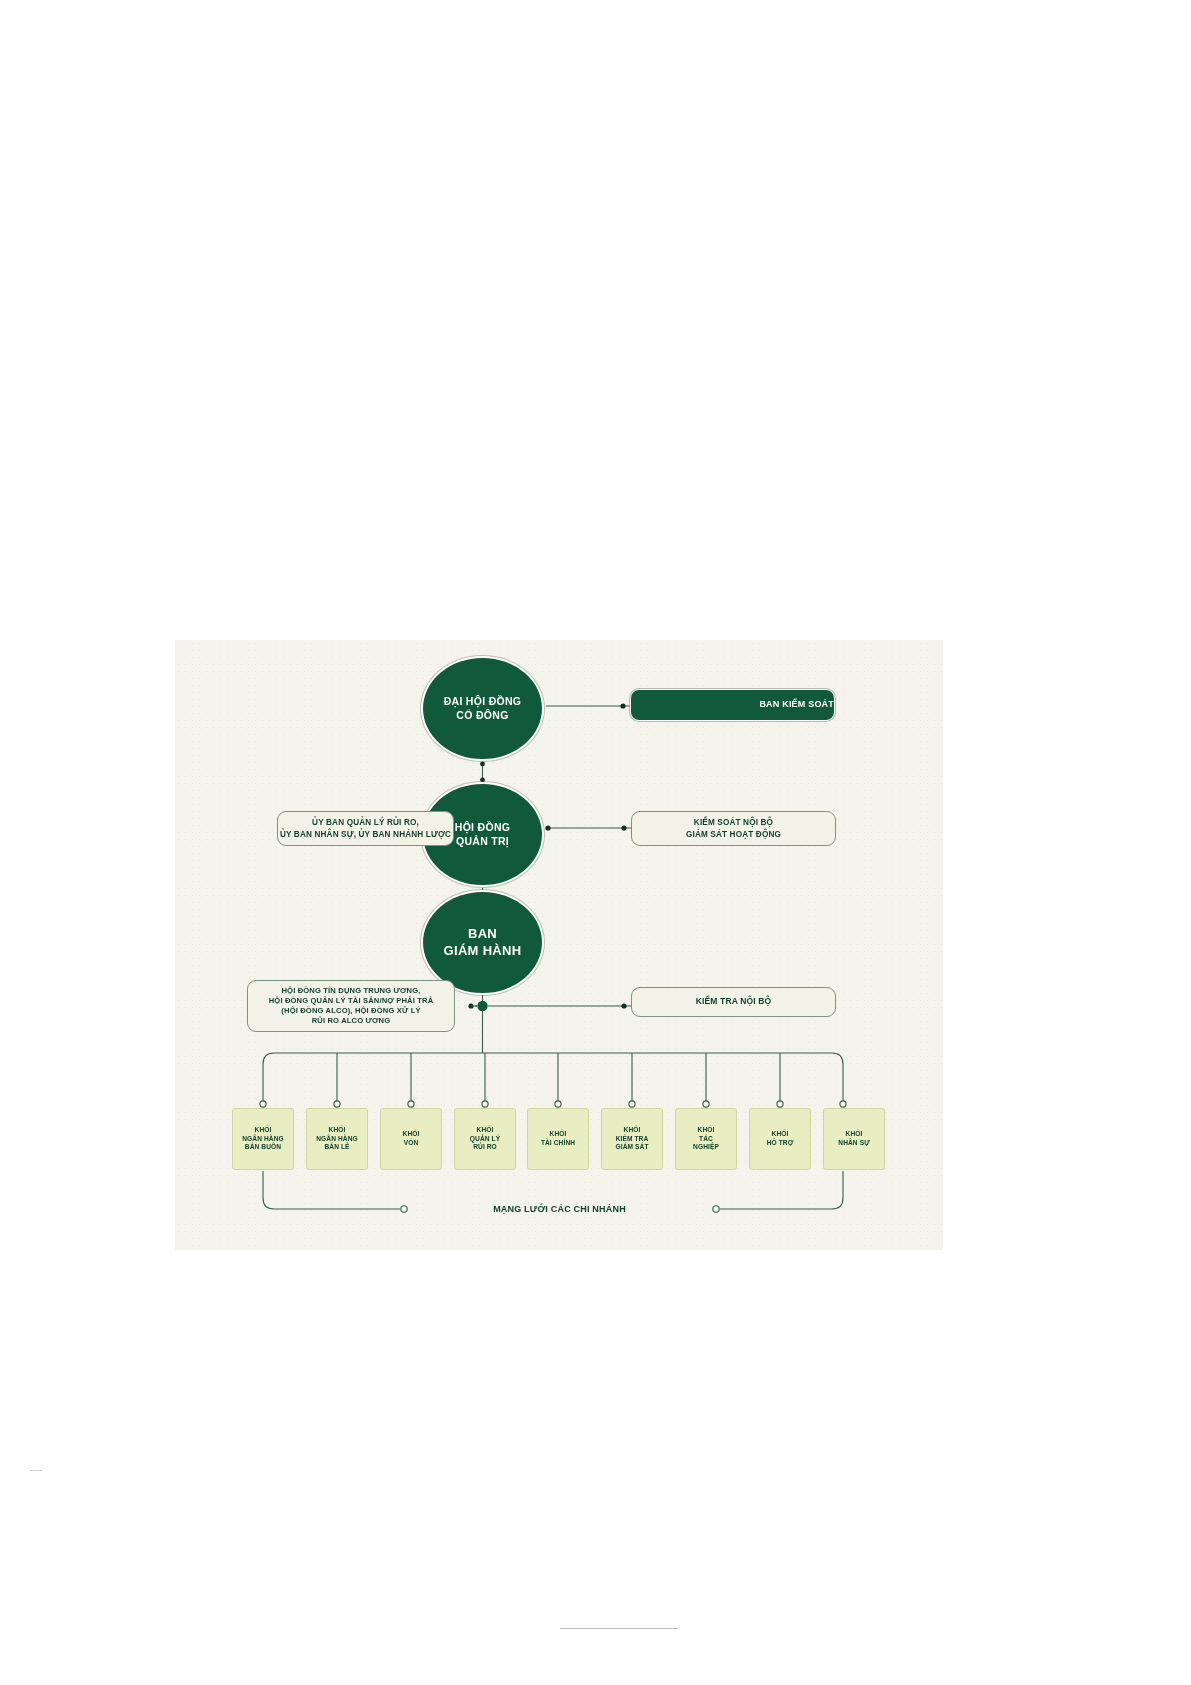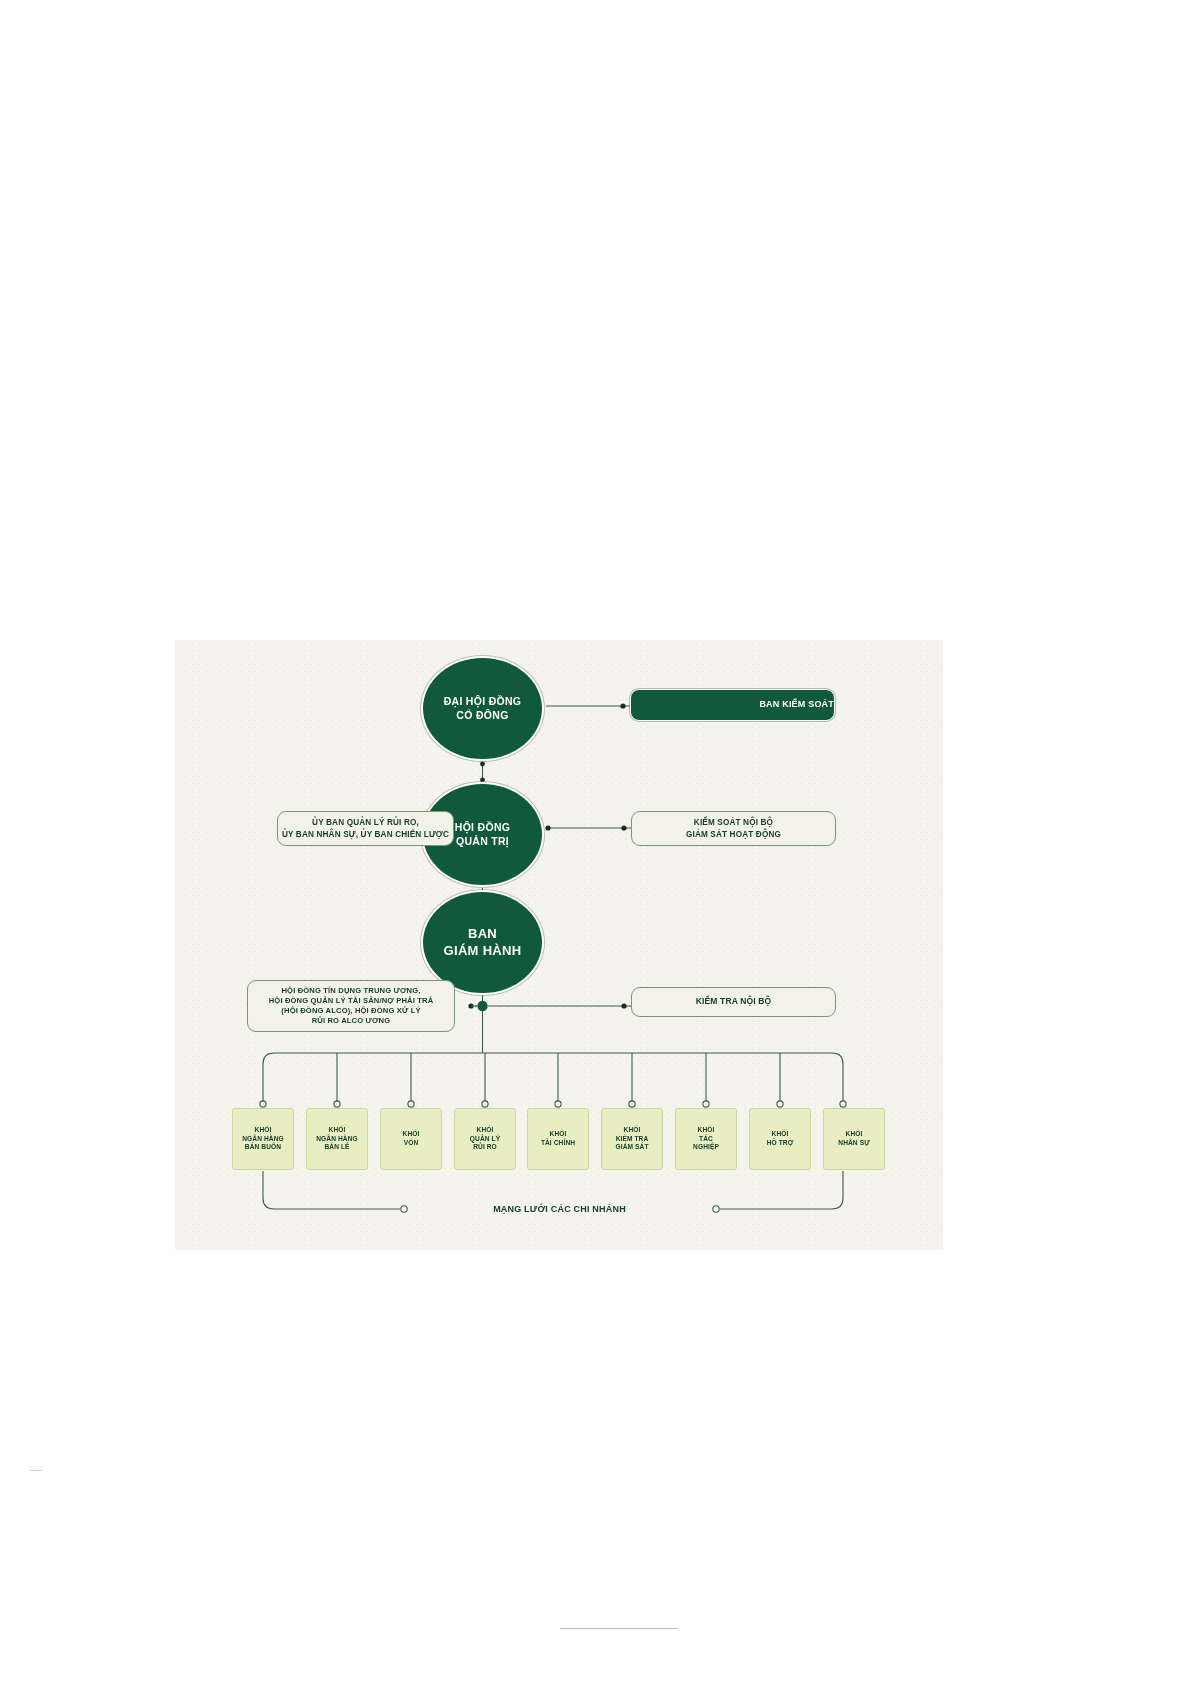--- a/index.html
+++ b/index.html
@@ -248,21 +248,21 @@
       </span>
     </div>
 
     <div class="node dark-box" id="n-supervisory">
       <span class="node-text">BAN KIỂM SOÁT</span>
     </div>
 
     <div class="node light-box" id="n-committees">
       <span class="node-text">
         <span>ỦY BAN QUẢN LÝ RỦI RO,</span><br>
-        <span>ỦY BAN NHÂN SỰ, ỦY BAN CHIẾN LƯỢC</span>
+        <span>ỦY BAN NHÂN SỰ, ỦY BAN NHÁNH LƯỢC</span>
       </span>
     </div>
 
     <div class="node light-box" id="n-internal-ctl">
       <span class="node-text">
         <span>KIỂM SOÁT NỘI BỘ</span><br>
         <span>GIÁM SÁT HOẠT ĐỘNG</span>
       </span>
     </div>
 

